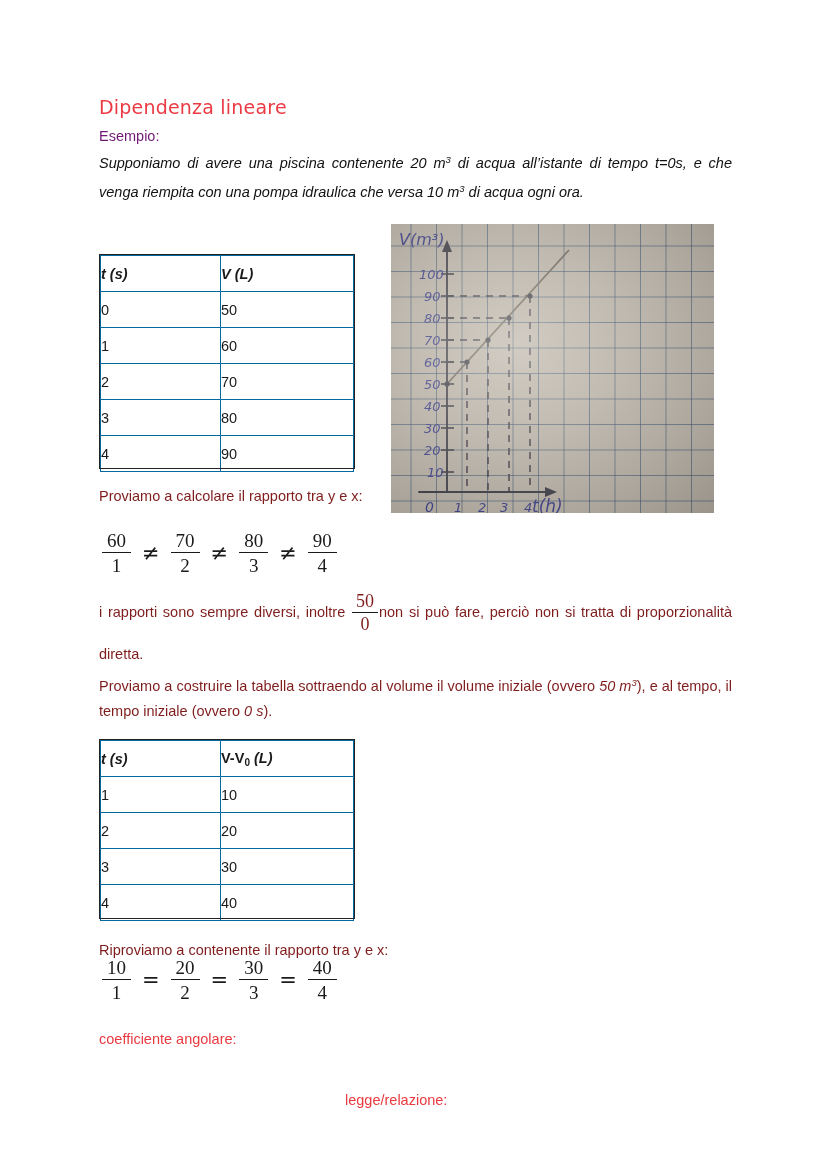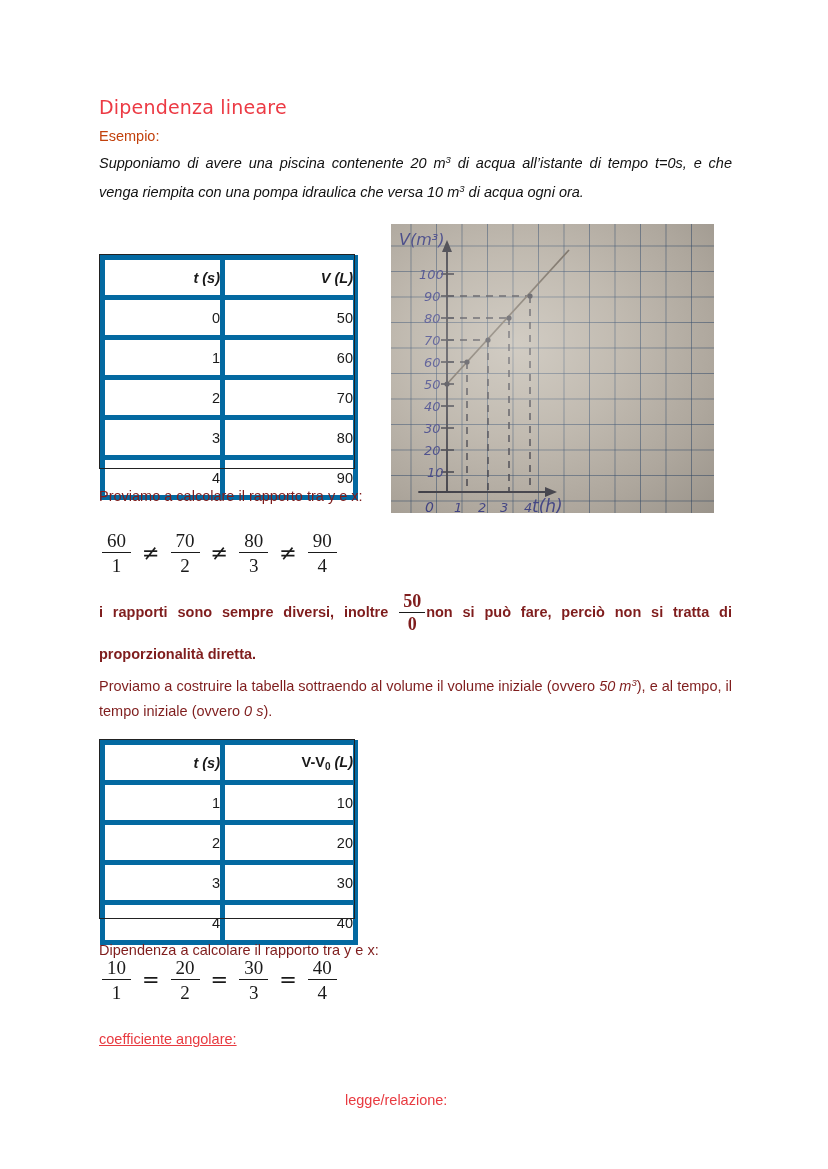--- a/index.html
+++ b/index.html
@@ -35,21 +35,21 @@
     color: #ec3a44;
     font-family: "DejaVu Sans", sans-serif;
     white-space: nowrap;
   }
 
   .label-esempio {
     position: absolute;
     left: 99px;
     top: 128px;
     font-size: 14.5px;
-    color: #c2410c;
+    color: #701a75;
     white-space: nowrap;
   }
 
   
   .intro {
     position: absolute;
     left: 99px;
     top: 147px;
     width: 633px;
     font-size: 14.5px;
@@ -63,23 +63,23 @@
   
   .data-table {
     position: absolute;
     border-collapse: collapse;
     background: #fff;
     table-layout: fixed;
   }
   .data-table.t1 { left: 100px; top: 255px; width: 253px; }
   .data-table.t2 { left: 100px; top: 740px; width: 253px; }
   .data-table td, .data-table th {
-    border: 5px solid #0369a1;
+    border: 1px solid #0369a1;
     height: 35px;
-    text-align: right;
+    text-align: left;
     vertical-align: middle;
     font-size: 14.5px;
     font-weight: 400;
     padding: 0;
   }
   .data-table col.c1 { width: 120px; }
   .data-table col.c2 { width: 133px; }
   .data-table th {
     font-weight: 700;
     font-style: italic;
@@ -127,36 +127,36 @@
     fill: #3b3f86;
   }
 
   
   .para {
     position: absolute;
     font-size: 14.5px;
     line-height: 25px;
     color: #7f1d1d;
   }
-  .para.justified { text-align: justify; font-weight: bold; }
+  .para.justified { text-align: justify; }
   .para i { font-style: italic; }
 
   .p-rapporto { left: 99px; top: 484px; width: 288px; }
   .p-inoltre  { left: 99px; top: 592px; width: 633px; line-height: 40px; }
   .p-proviamo { left: 99px; top: 670px; width: 633px; text-align: justify; }
   .p-riproviamo { left: 99px; top: 938px; width: 633px; }
   .p-quindi   { left: 99px; top: 1006px; width: 633px; }
 
   .red-label {
     position: absolute;
     font-size: 14.5px;
     color: #e83a40;
     white-space: nowrap;
   }
-  .red-coeff { left: 99px; top: 1031px; text-decoration: underline; }
+  .red-coeff { left: 99px; top: 1031px; }
   .red-legge { left: 345px; top: 1092px; text-align: right; }
 
   
   .frac-row {
     position: absolute;
     display: flex;
     align-items: center;
     font-family: "Liberation Serif", serif;
   }
   .frac-row.f1 { left: 100px; top: 531px; }
@@ -373,21 +373,21 @@
         <td>30</td>
       </tr>
       <tr>
         <td>4</td>
         <td>40</td>
       </tr>
     </tbody>
   </table>
   <div class="tbl-outline o2"></div>
 
-  <div class="para p-riproviamo">Dipendenza a calcolare il rapporto tra y e x:</div>
+  <div class="para p-riproviamo">Riproviamo a contenente il rapporto tra y e x:</div>
 
   <div class="frac-row f2">
     <span class="frac">
       <span class="num">10</span>
       <span class="den">1</span>
     </span>
     <span class="op">=</span>
     <span class="frac">
       <span class="num">20</span>
       <span class="den">2</span>

